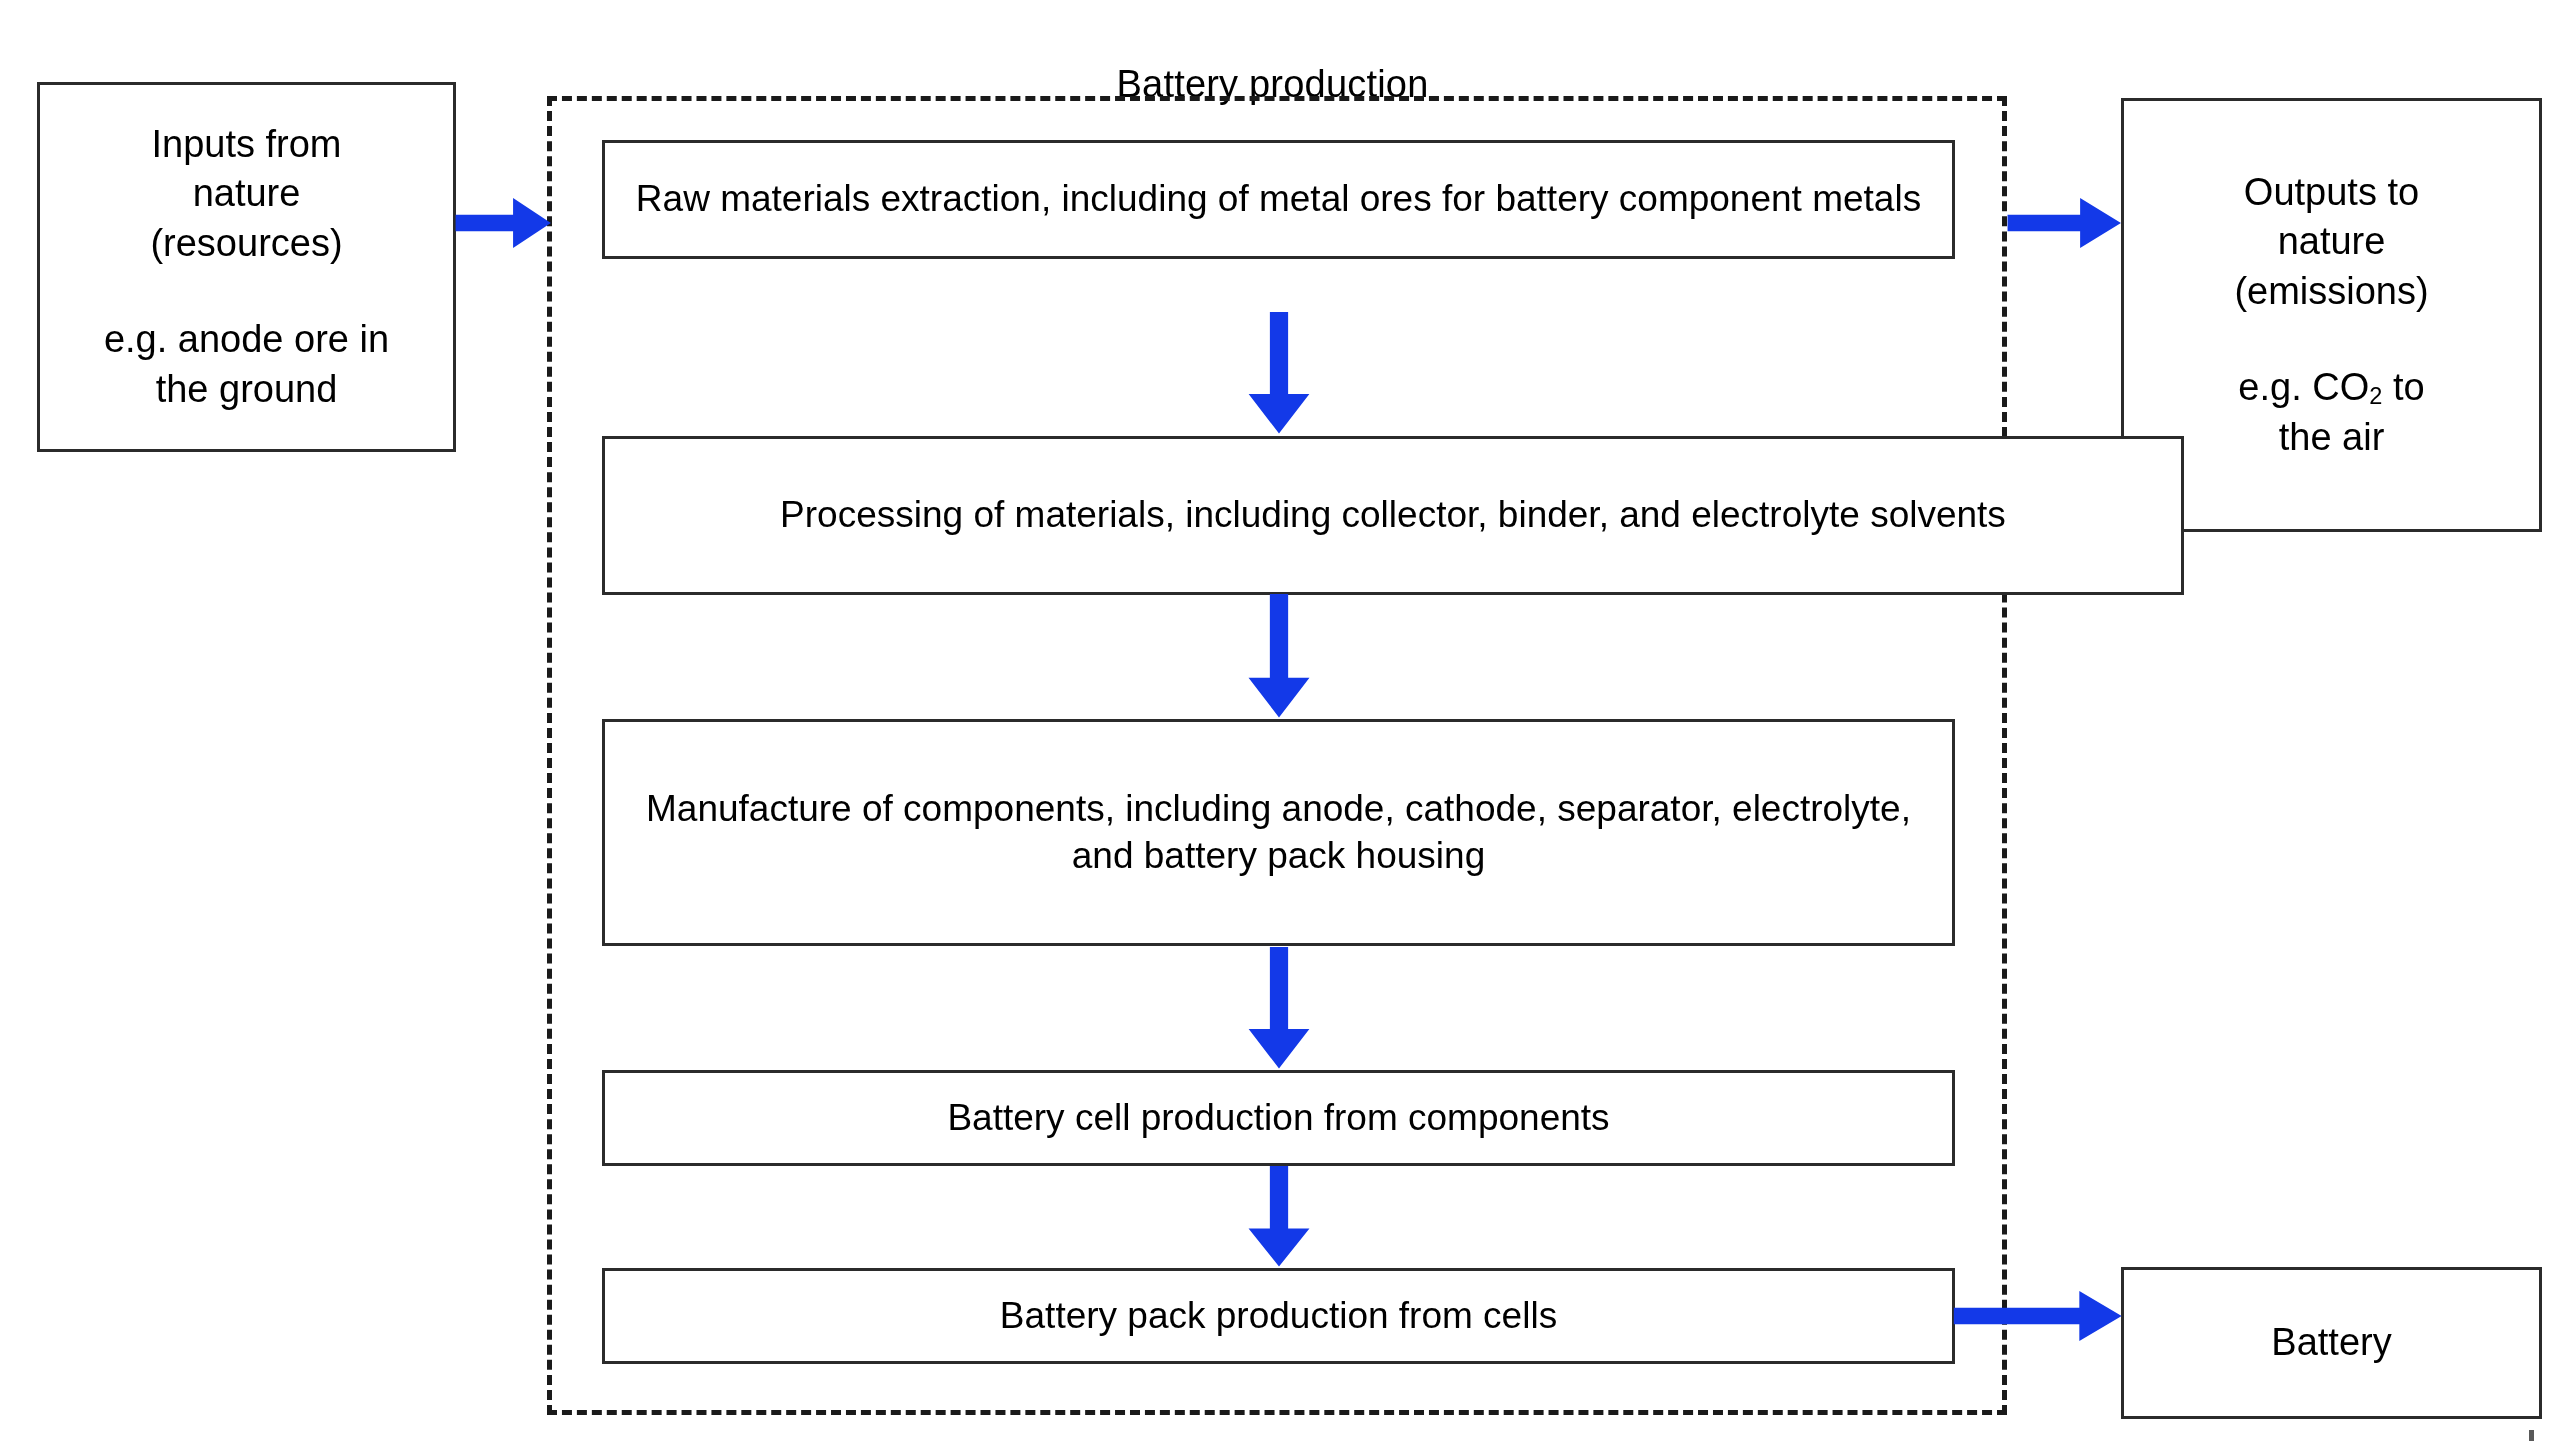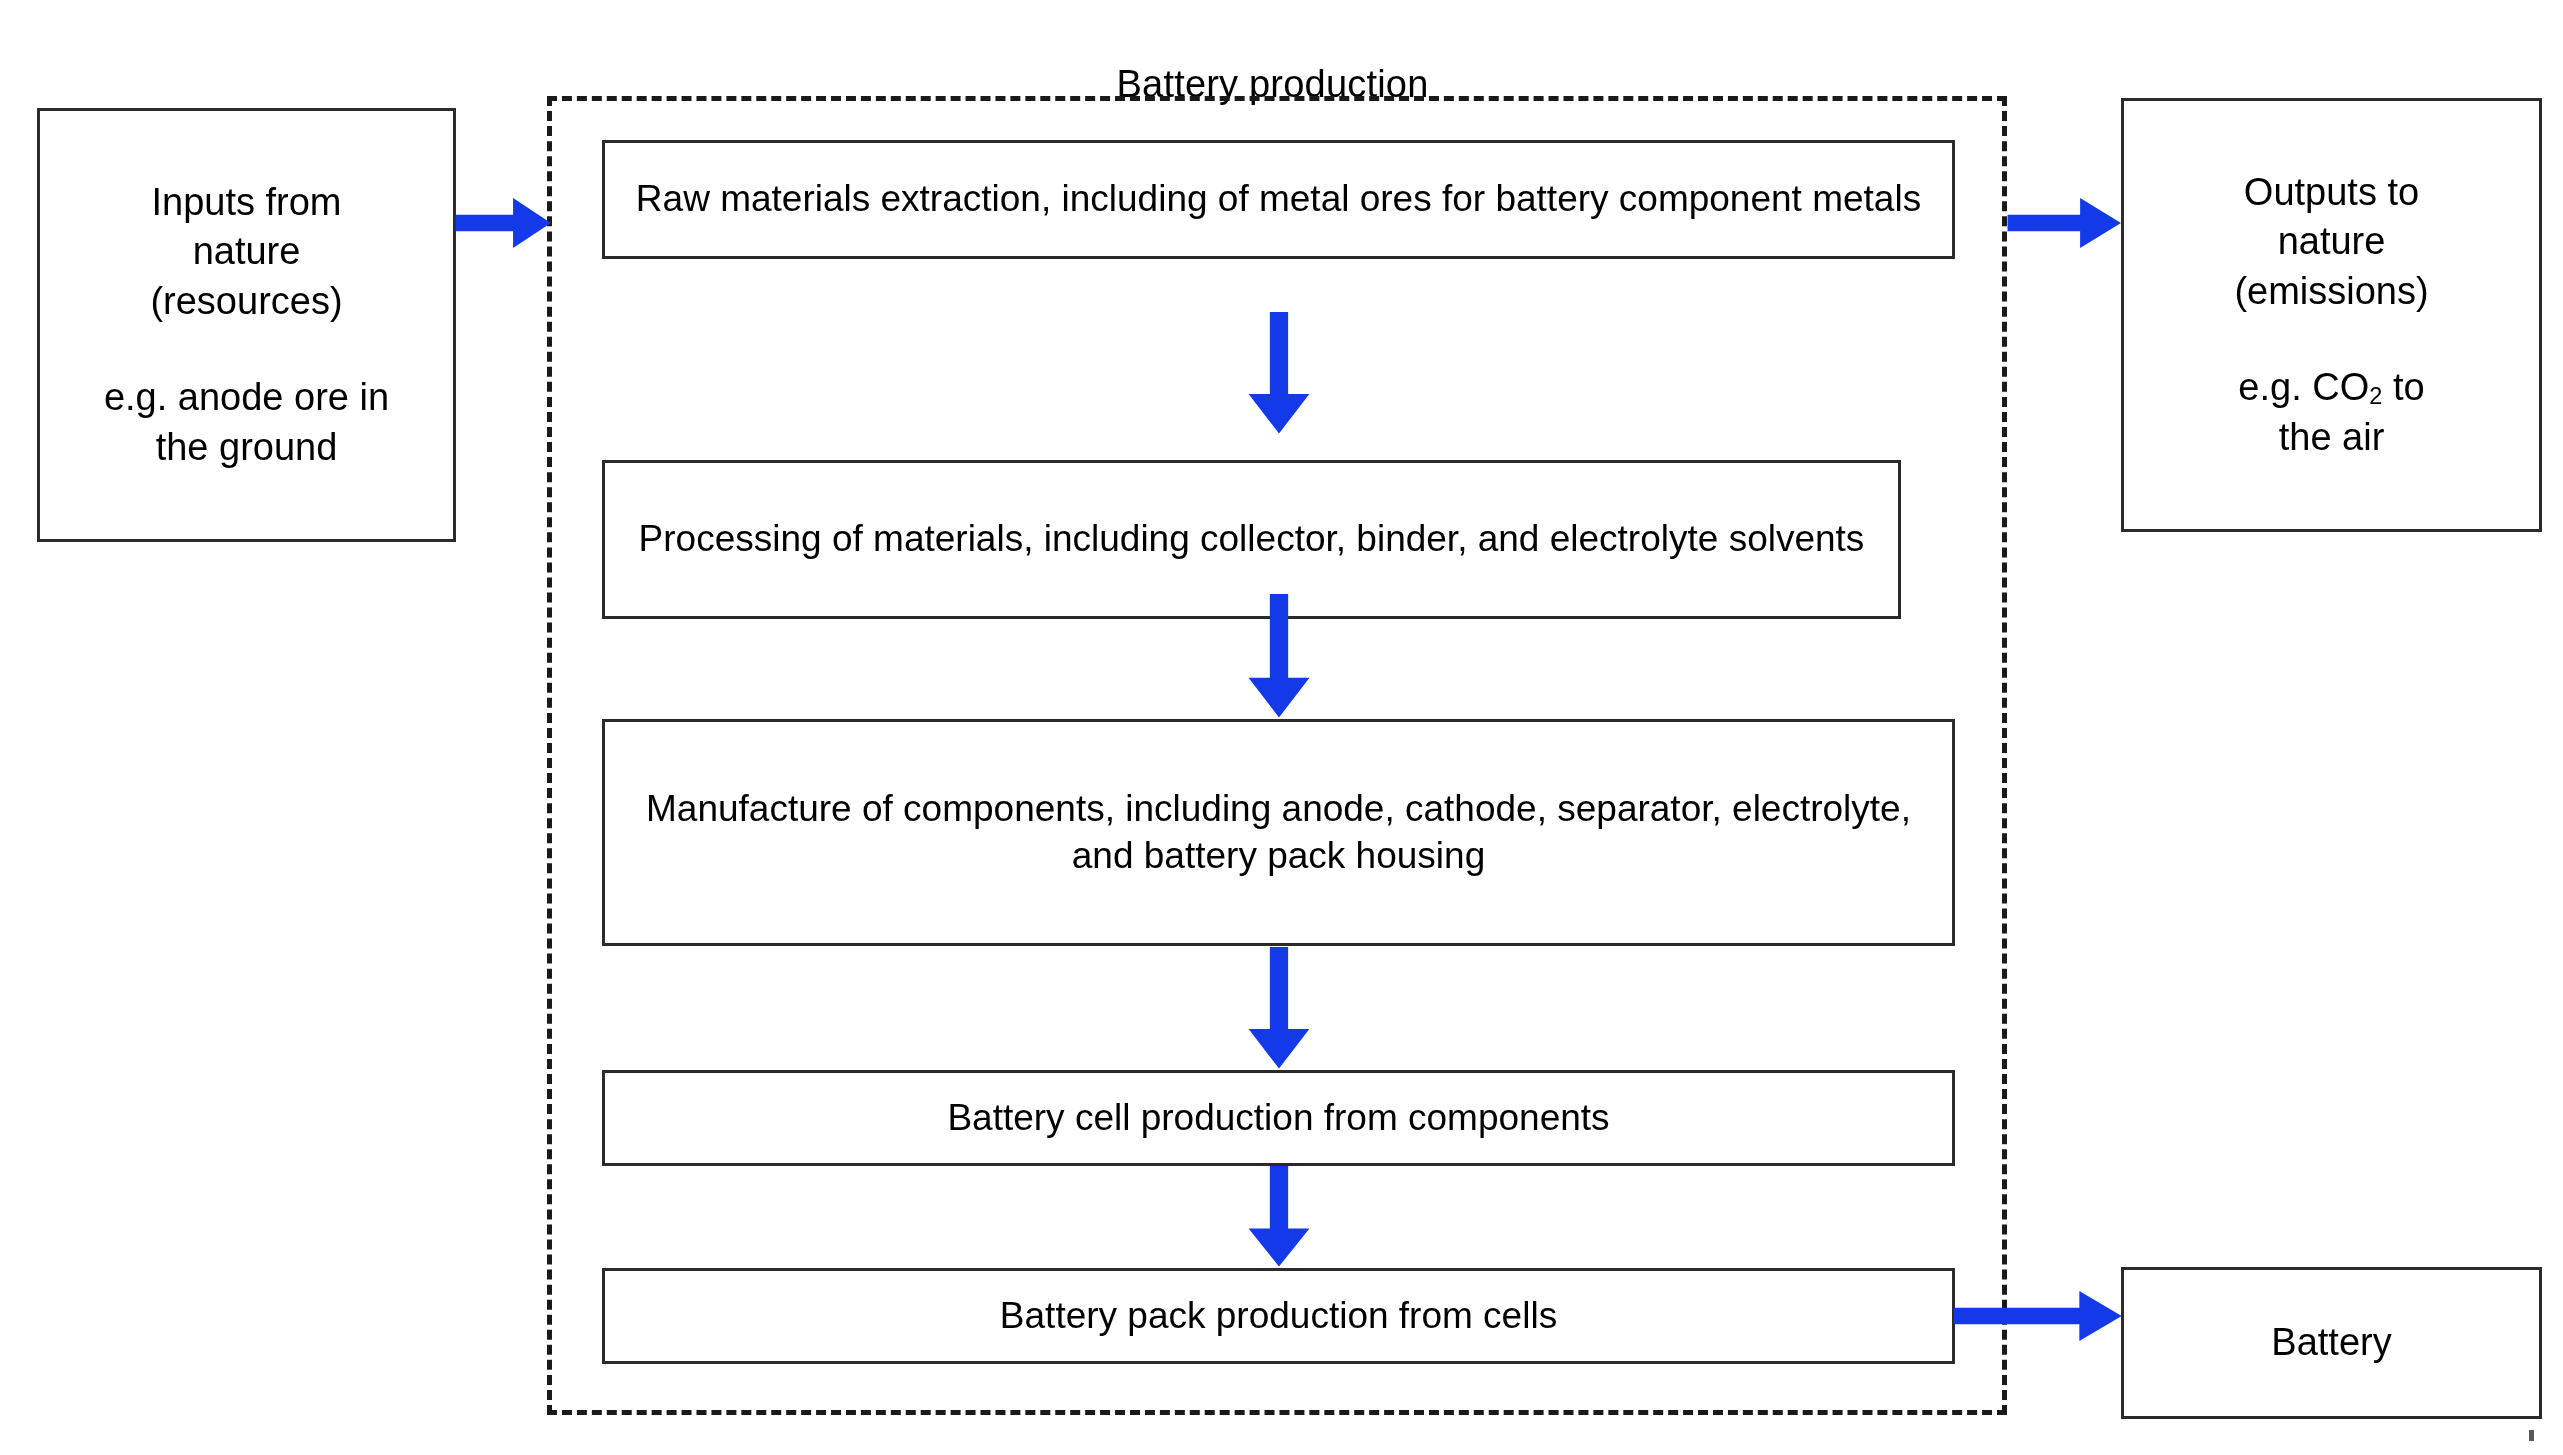--- a/index.html
+++ b/index.html
@@ -71,26 +71,26 @@
   }
   .side-box .inner {
     display: block;
   }
   .side-box .gap {
     display: block;
     height: 47px;
   }
 
   
-  #inputs-box   { left: 37px;   top: 108px;  width: 419px;  height: 434px; }
+  #inputs-box   { left: 37px;   top: 82px;  width: 419px;  height: 370px; }
   #outputs-box  { left: 2121px; top: 98px;  width: 421px;  height: 434px; }
   #battery-box  { left: 2121px; top: 1267px; width: 421px;  height: 152px; font-size: 38px; }
 
   #proc-1 { left: 602px; top: 140px;  width: 1353px; height: 119px; }
-  #proc-2 { left: 602px; top: 460px;  width: 1299px; height: 159px; align-items: center; }
+  #proc-2 { left: 602px; top: 436px;  width: 1582px; height: 159px; align-items: center; }
   #proc-3 { left: 602px; top: 719px;  width: 1353px; height: 227px; }
   #proc-4 { left: 602px; top: 1070px; width: 1353px; height: 96px; }
   #proc-5 { left: 602px; top: 1268px; width: 1353px; height: 96px; }
 
   
   .arrow {
     position: absolute;
   }
   .arrow svg { display: block; }
 

